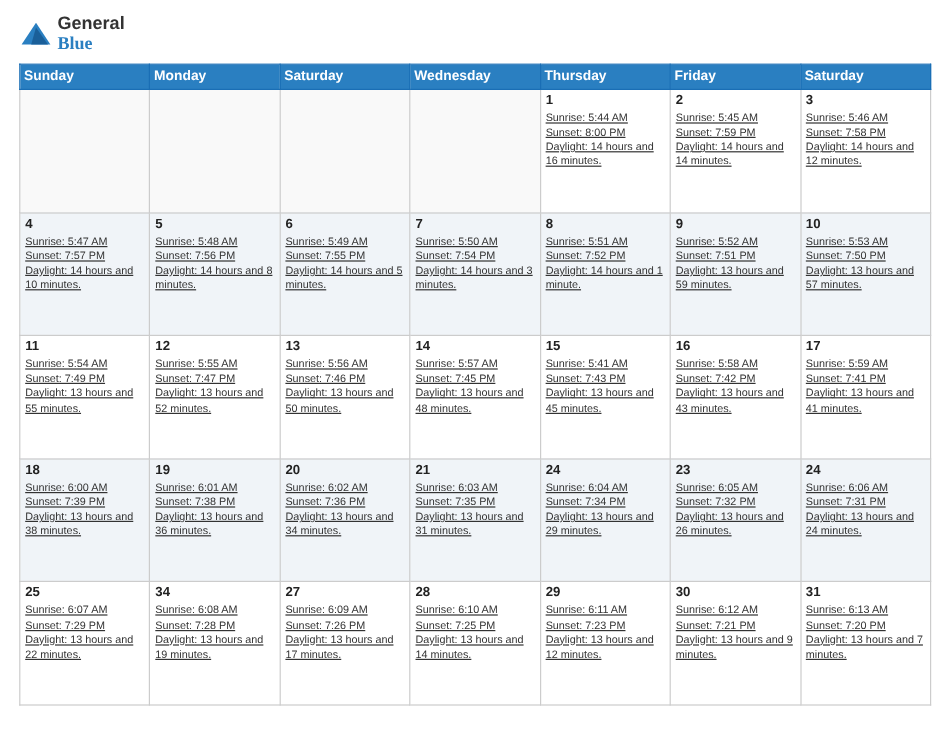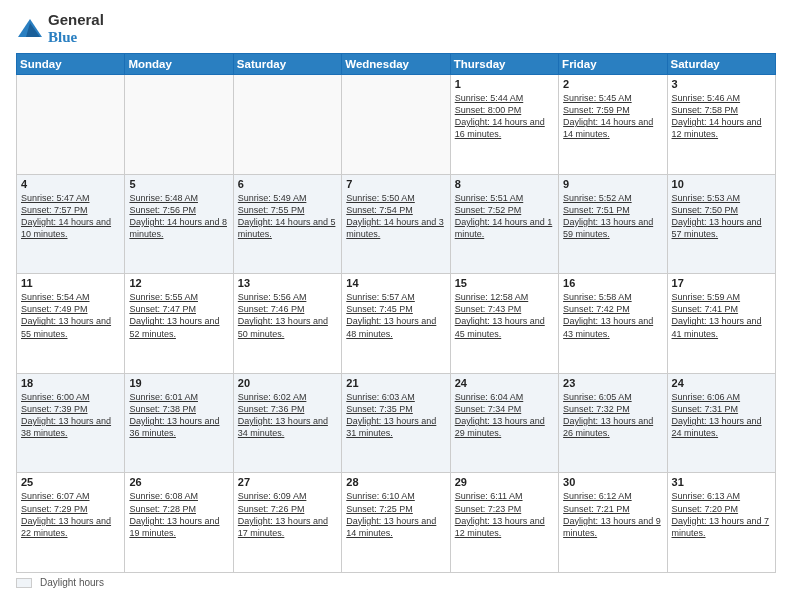--- a/index.html
+++ b/index.html
@@ -240,21 +240,21 @@
           </td>
           <td>
             <div class="day-number">14</div>
             <div class="day-info">Sunrise: 5:57 AM
 Sunset: 7:45 PM
 Daylight: 13 hours
 and 48 minutes.</div>
           </td>
           <td>
             <div class="day-number">15</div>
-            <div class="day-info">Sunrise: 12:58 AM
+            <div class="day-info">Sunrise: 5:41 AM
 Sunset: 7:43 PM
 Daylight: 13 hours
 and 45 minutes.</div>
           </td>
           <td>
             <div class="day-number">16</div>
             <div class="day-info">Sunrise: 5:58 AM
 Sunset: 7:42 PM
 Daylight: 13 hours
 and 43 minutes.</div>
@@ -320,21 +320,21 @@
         </tr>
         <tr>
           <td>
             <div class="day-number">25</div>
             <div class="day-info">Sunrise: 6:07 AM
 Sunset: 7:29 PM
 Daylight: 13 hours
 and 22 minutes.</div>
           </td>
           <td>
-            <div class="day-number">26</div>
+            <div class="day-number">34</div>
             <div class="day-info">Sunrise: 6:08 AM
 Sunset: 7:28 PM
 Daylight: 13 hours
 and 19 minutes.</div>
           </td>
           <td>
             <div class="day-number">27</div>
             <div class="day-info">Sunrise: 6:09 AM
 Sunset: 7:26 PM
 Daylight: 13 hours
@@ -365,17 +365,13 @@
             <div class="day-number">31</div>
             <div class="day-info">Sunrise: 6:13 AM
 Sunset: 7:20 PM
 Daylight: 13 hours
 and 7 minutes.</div>
           </td>
         </tr>
       </tbody>
   </table>
 
-  <div class="footer">
-    <div class="footer-box"></div>
-    <span>Daylight hours</span>
-  </div>
 </div>
 
 </body></html>

